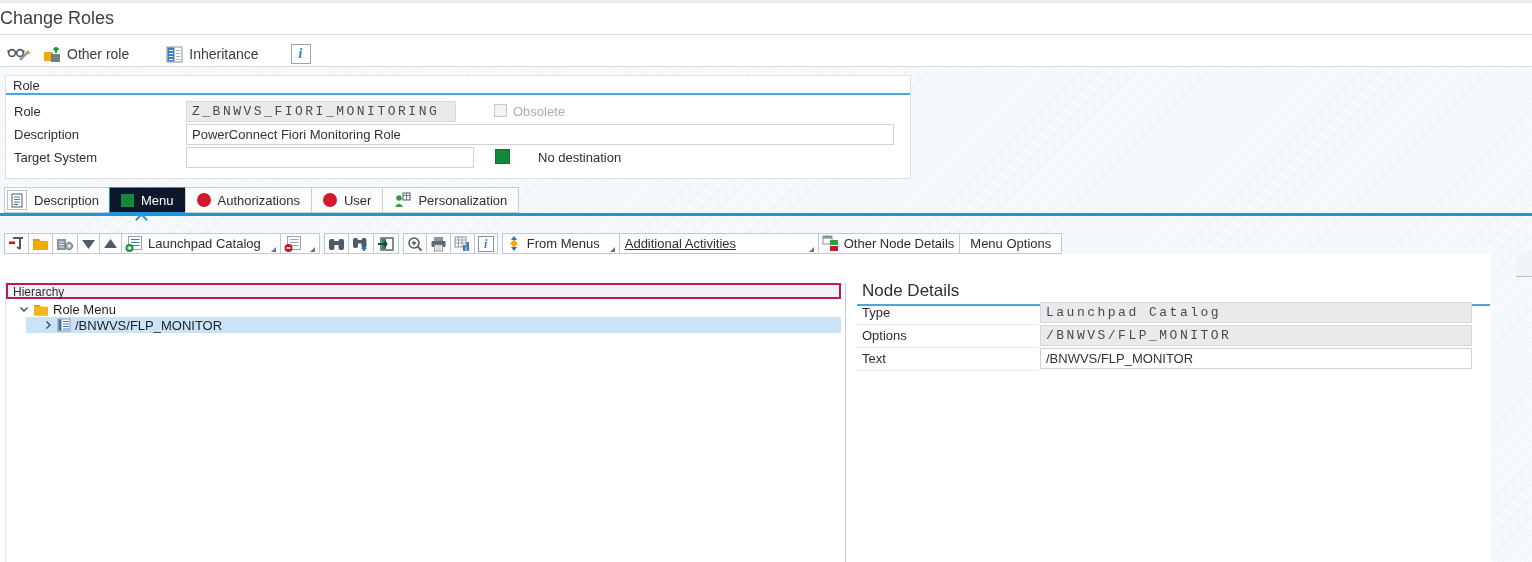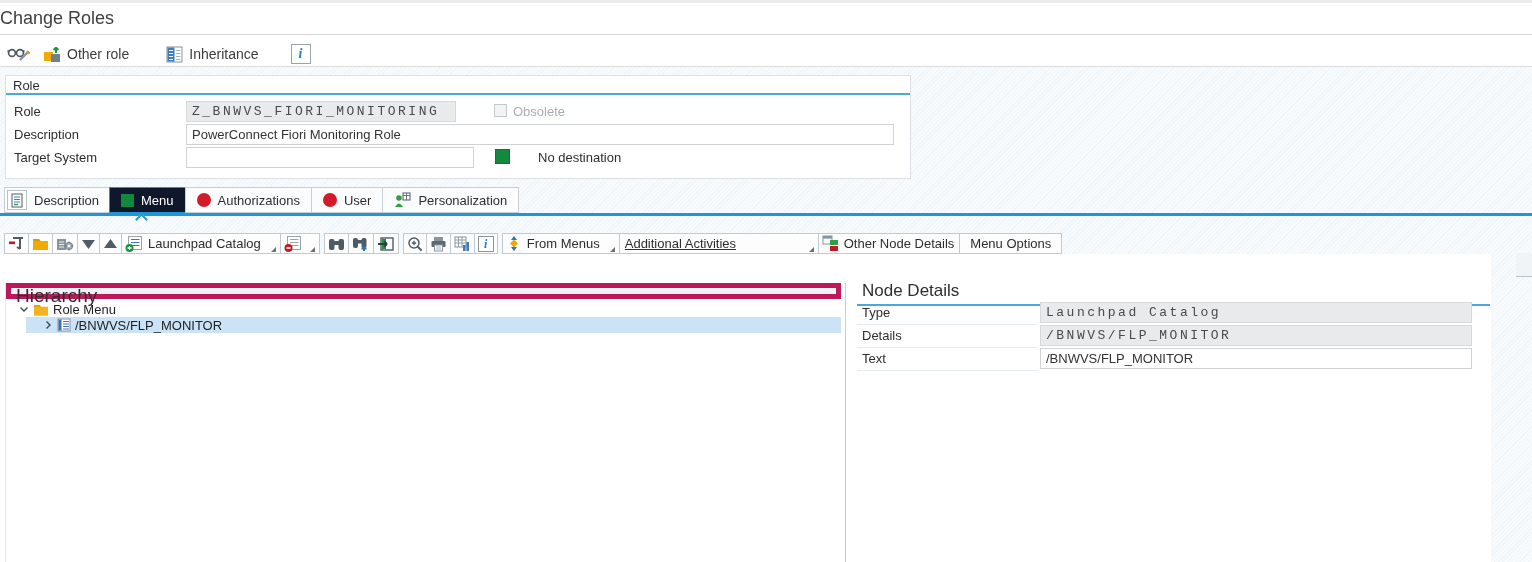--- a/index.html
+++ b/index.html
@@ -54,21 +54,21 @@
   .mbtn .blbl { font-size:13px; color:#2e2e2e; white-space:nowrap; padding:0 2px; }
   .corner { width:11px; height:19px; position:relative; }
   .corner::after { content:""; position:absolute; right:1px; bottom:1px; width:0; height:0; border-left:5px solid transparent; border-bottom:5px solid #6a737b; }
   .tsep { width:5px; }
 
   
   .main-panel { left:0; top:254px; width:1491px; height:308px; background:#fff; }
 
   
   .hier-panel { left:5px; top:283px; width:836px; height:279px; background:#fff; border-left:1px solid #dce8f0; }
-  .panel-caption { height:16px; background:#f1f2f3; border:5px solid #be185d; font-size:19px; color:#2e2e2e; padding:0 0 0 5px; line-height:15px; }
+  .panel-caption { height:16px; background:#f1f2f3; border:2px solid #be185d; font-size:12px; color:#2e2e2e; padding:0 0 0 5px; line-height:15px; }
   .tree { padding-top:2px; }
   .tree-row { height:16px; display:flex; align-items:center; gap:4px; }
   .tree-row.sel { background:#cbe3f6; margin-left:20px; }
   .tree-indent0 { padding-left:13px; }
   .chev { width:10px; height:10px; flex:0 0 auto; }
   .tree-lbl { color:#1f1f1f; white-space:nowrap; }
 
   
   .splitter { left:845px; top:283px; width:1px; height:279px; background:#c2cfd9; }
 
@@ -403,21 +403,21 @@
 <div class="abs node-panel">
   <div class="node-caption">Node Details</div>
 
   <div class="nrow" style="top:21px;">
     <span class="labelcell"></span>
     <span class="nlabel">Type</span>
     <input class="sap-input ro mono" readonly="" value="Launchpad Catalog" style="">
   </div>
   <div class="nrow" style="top:44px;">
     <span class="labelcell"></span>
-    <span class="nlabel">Details</span>
+    <span class="nlabel">Options</span>
     <input class="sap-input ro mono" readonly="" value="/BNWVS/FLP_MONITOR" style="">
   </div>
   <div class="nrow" style="top:67px;">
     <span class="labelcell"></span>
     <span class="nlabel">Text</span>
     <input class="sap-input" value="/BNWVS/FLP_MONITOR" style="">
   </div>
 </div>
 
 </body></html>

